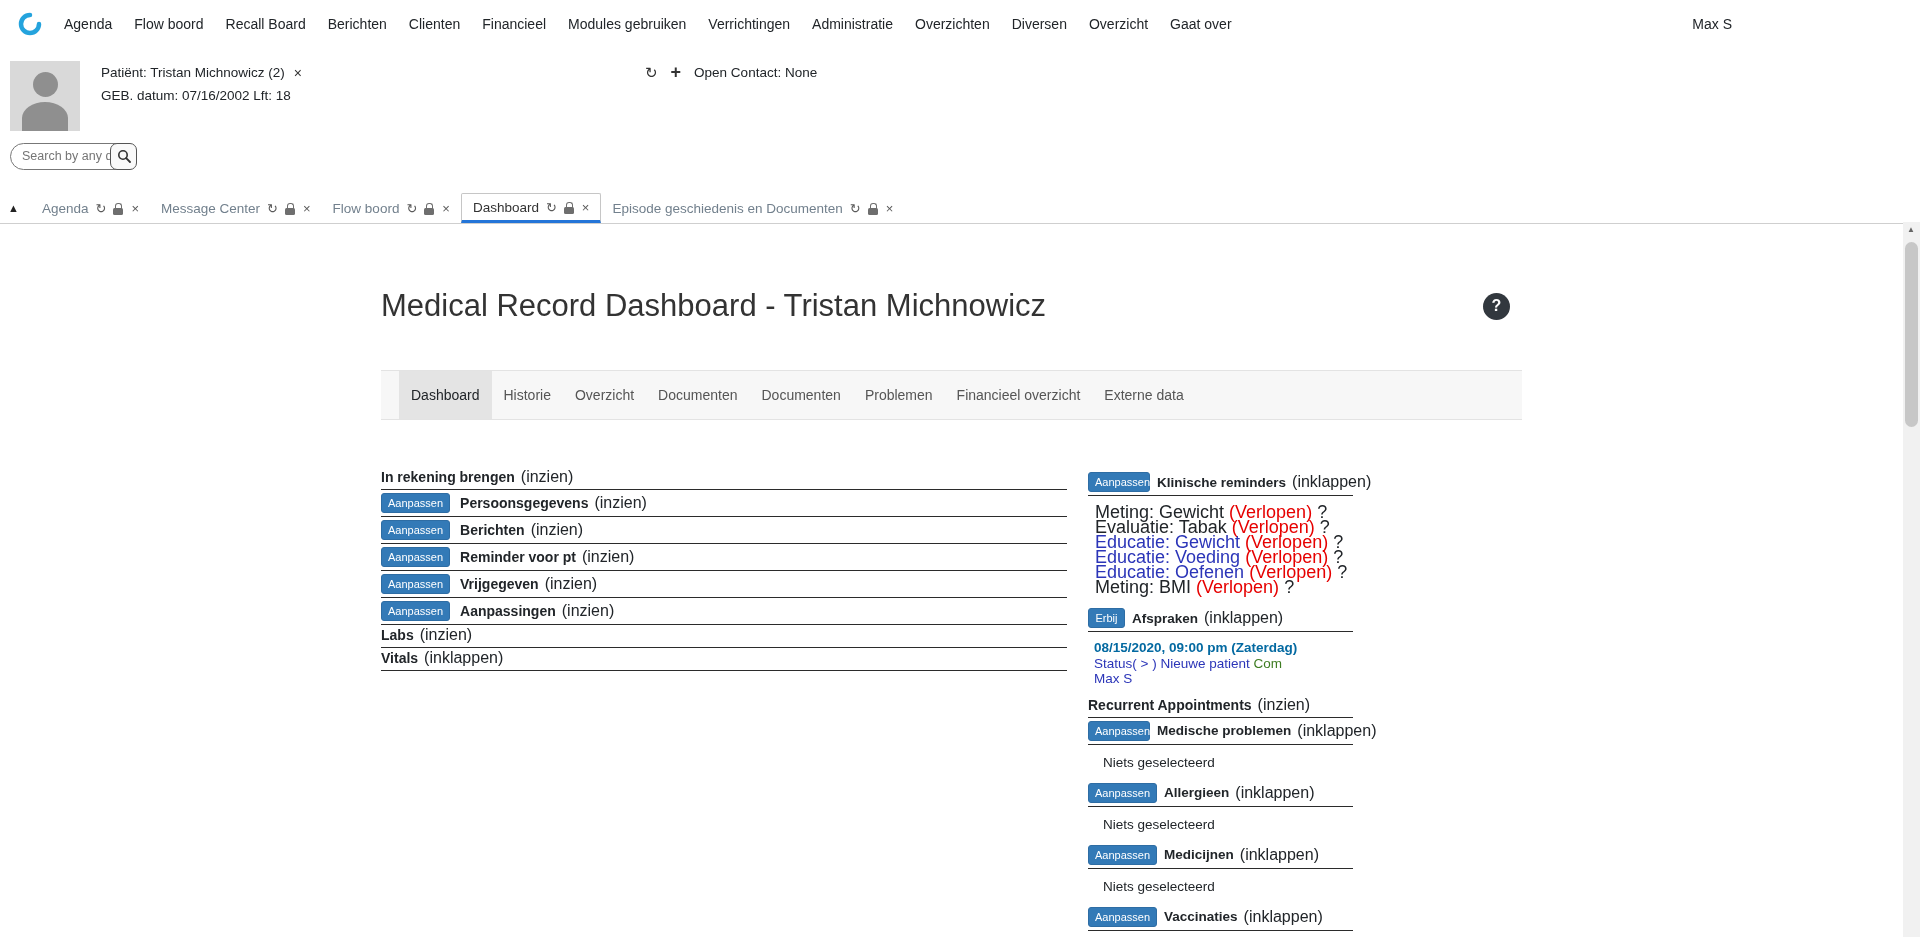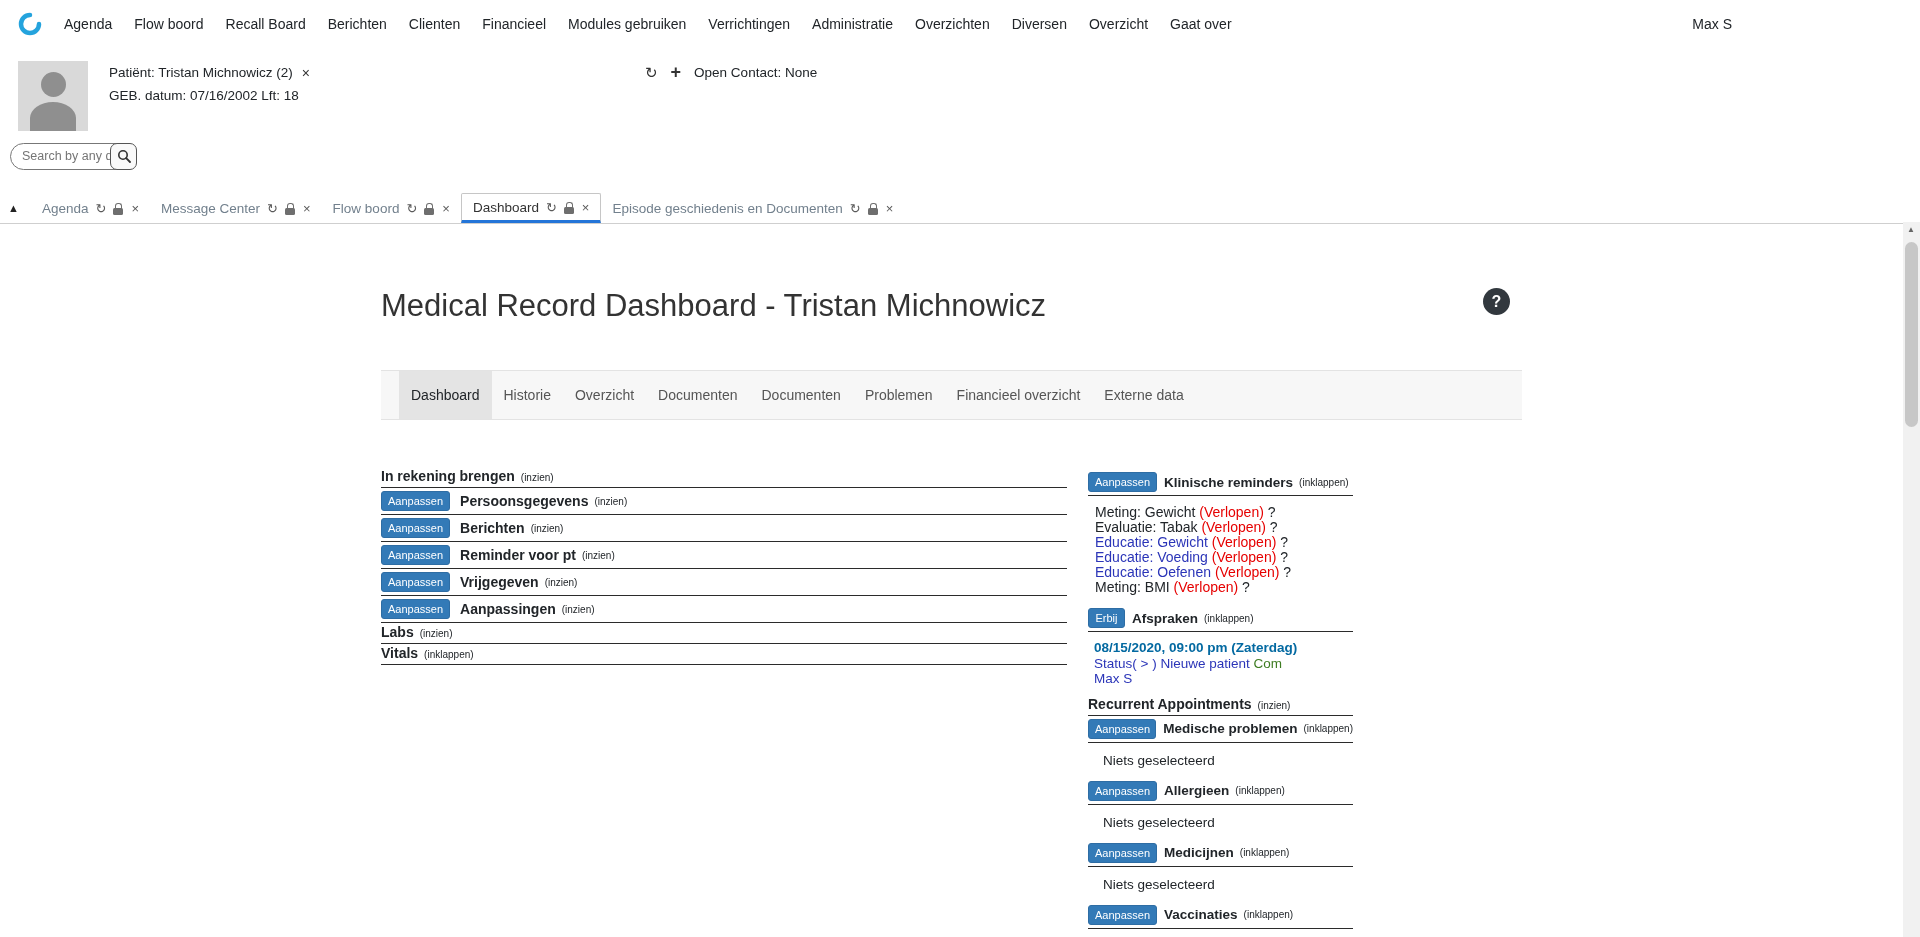--- a/index.html
+++ b/index.html
@@ -7,21 +7,21 @@
               font-family:"Liberation Sans", sans-serif; color:#212529; }
 
   
   .topnav { height:48px; display:flex; align-items:center; gap:22px; padding:0 18px;
             background:#fff; font-size:14px; }
   .logo { display:flex; align-items:center; }
   .nav-item { color:#212529; text-decoration:none; cursor:pointer; white-space:nowrap; }
   .nav-user { margin-left:auto; margin-right:170px; cursor:pointer; }
 
   
-  .patient-bar { position:relative; height:92px; padding:13px 0 0 18px; display:flex; }
+  .patient-bar { position:relative; height:92px; padding:13px 0 0 10px; display:flex; }
   .avatar { width:70px; height:70px; background:#d9d9d9; position:relative; overflow:hidden; flex:0 0 auto; }
   .avatar::before { content:""; position:absolute; top:11px; left:23px; width:25px; height:25px;
                     border-radius:50%; background:#8f8f8f; }
   .avatar::after  { content:""; position:absolute; top:41px; left:12px; width:46px; height:32px;
                     border-radius:50% 50% 0 0; background:#8f8f8f; }
   .patient-info { margin-left:21px; padding-top:4px; font-size:13.5px; }
   .patient-name-row { display:flex; align-items:center; gap:9px; }
   .close-x { font-size:14px; color:#333; cursor:pointer; line-height:1; }
   .patient-dob { margin-top:8px; }
   .contact-group { position:absolute; left:645px; top:15px; display:flex; align-items:center;
@@ -47,48 +47,48 @@
   .ticon { color:#5a5a5a; font-size:13px; line-height:1; cursor:pointer; }
   .lock-icon { position:relative; display:inline-block; width:11px; height:14px; cursor:pointer; }
   .lock-icon::after { content:""; position:absolute; left:0; bottom:1px; width:10px; height:7px;
                       background:#6e6e6e; border-radius:1.5px; }
   .lock-icon::before { content:""; position:absolute; left:2px; top:1px; width:5px; height:6px;
                        border:1.6px solid #6e6e6e; border-bottom:none; border-radius:3px 3px 0 0; }
 
   
   .content { position:relative; }
   .container { width:1141px; margin-left:381px; padding-top:64px; }
-  .title-row { display:flex; }
+  .title-row { display:flex; align-items:center; }
   .page-title { font-size:31px; font-weight:normal; color:#333; flex:1; }
   .help-icon { width:27px; height:27px; border-radius:50%; background:#32383e; color:#fff;
                font-size:16px; font-weight:bold; display:flex; align-items:center; justify-content:center;
                cursor:pointer; margin-right:12px; }
 
   .tabstrip { margin-top:46px; height:50px; background:#f7f7f7; border-top:1px solid #e3e3e3;
               border-bottom:1px solid #e3e3e3; display:flex; padding-left:18px; }
   .content-tab { line-height:48px; padding:0 12px; font-size:14px; color:#555; cursor:pointer; white-space:nowrap; }
   .content-tab.active { background:#e4e4e4; color:#212529; }
 
   .columns { display:flex; margin-top:27px; }
   .col-left { width:686px;margin-top:20px; }
   .col-right { width:265px; margin-left:21px; margin-top:22px; }
 
   .sec-header { display:flex; align-items:baseline; padding:1px 0 3px; border-bottom:1px solid #2b2b2b; }
   .sec-title { font-weight:bold; font-size:14px; }
-  .sec-action { font-size:10px; color:#212529; text-decoration:none; margin-left:6px; cursor:pointer;text-align:center; }
+  .sec-action { font-size:16px; color:#212529; text-decoration:none; margin-left:6px; cursor:pointer;text-align:center; }
   .card-row { display:flex; align-items:center; padding:3px 0; border-bottom:1px solid #2b2b2b; }
   .btn-blue { background:#337ab7; border:1px solid #2e6da4; color:#fff; font-family:inherit;
               font-size:11px; padding:3px 6px; border-radius:3px; cursor:pointer; min-width:62px; }
   .btn-blue.small { min-width:37px; }
   .card-title { font-weight:bold; font-size:14px; margin-left:10px; }
   .empty-note { margin:26px 0 0 11px; font-size:13.5px; }
 
   .r-header { display:flex; align-items:center; padding:3px 0; border-bottom:1px solid #2b2b2b; }
   .r-title { font-weight:bold; font-size:13.5px; margin-left:7px; white-space:nowrap; }
-  .reminder-list { padding:9px 0 10px 7px; font-size:14px; line-height:15px; }
+  .reminder-list { padding:9px 0 10px 7px; font-size:18px; line-height:15px; }
   .reminder-line { white-space:nowrap; }
   .rem-label { color:#212529; }
   .rem-label.link { color:#2b35b8; cursor:pointer; }
   .rem-status { color:#e60000; }
   .rem-q { color:#212529; cursor:pointer; }
   .appt-block { padding:8px 0 8px 6px; font-size:13.5px; line-height:15.5px; }
   .appt-date { color:#0369a1; font-weight:bold; cursor:pointer; }
   .appt-status { color:#2b35b8; cursor:pointer; }
   .appt-tag { color:#3e7c22; }
   .appt-provider { color:#2b35b8; cursor:pointer; }

